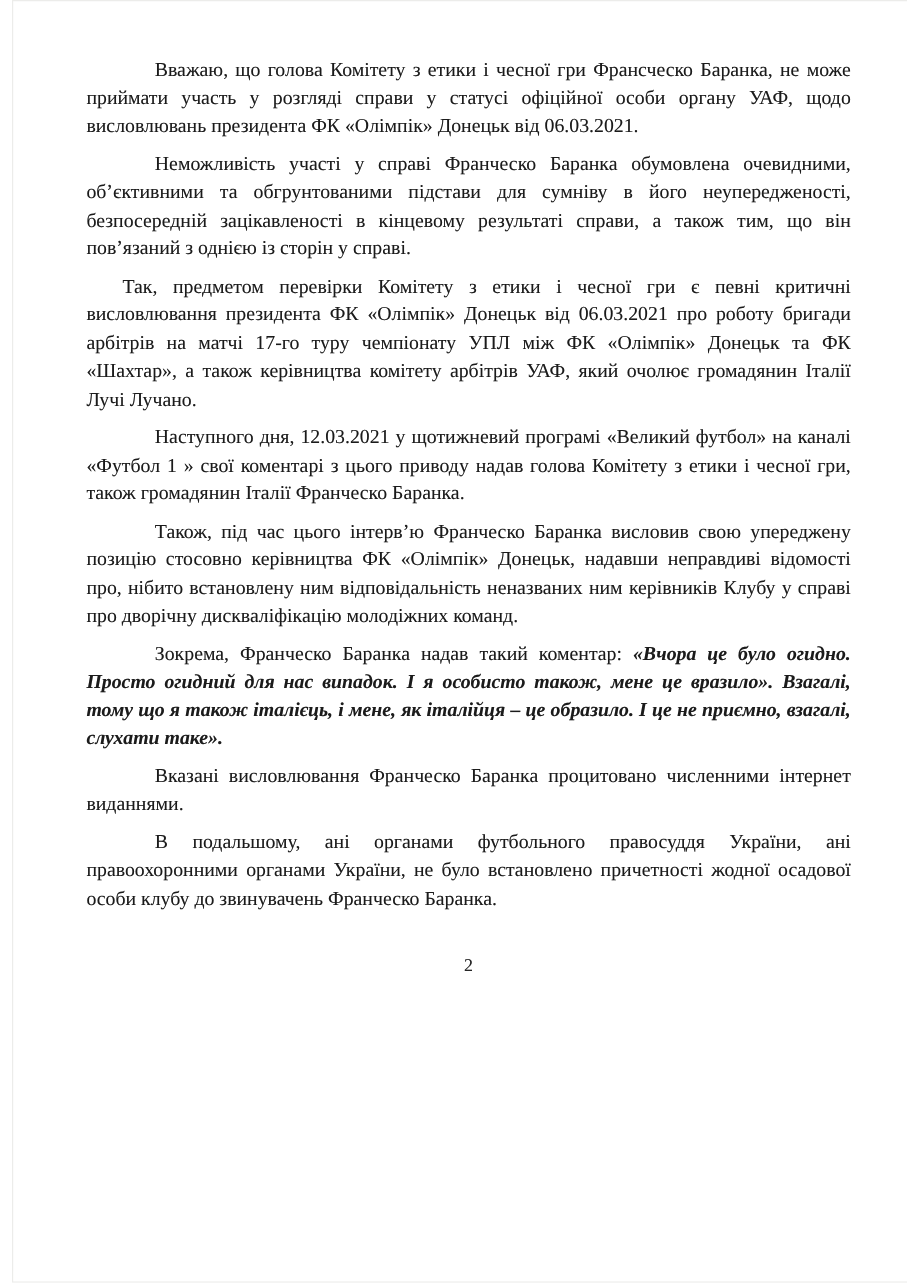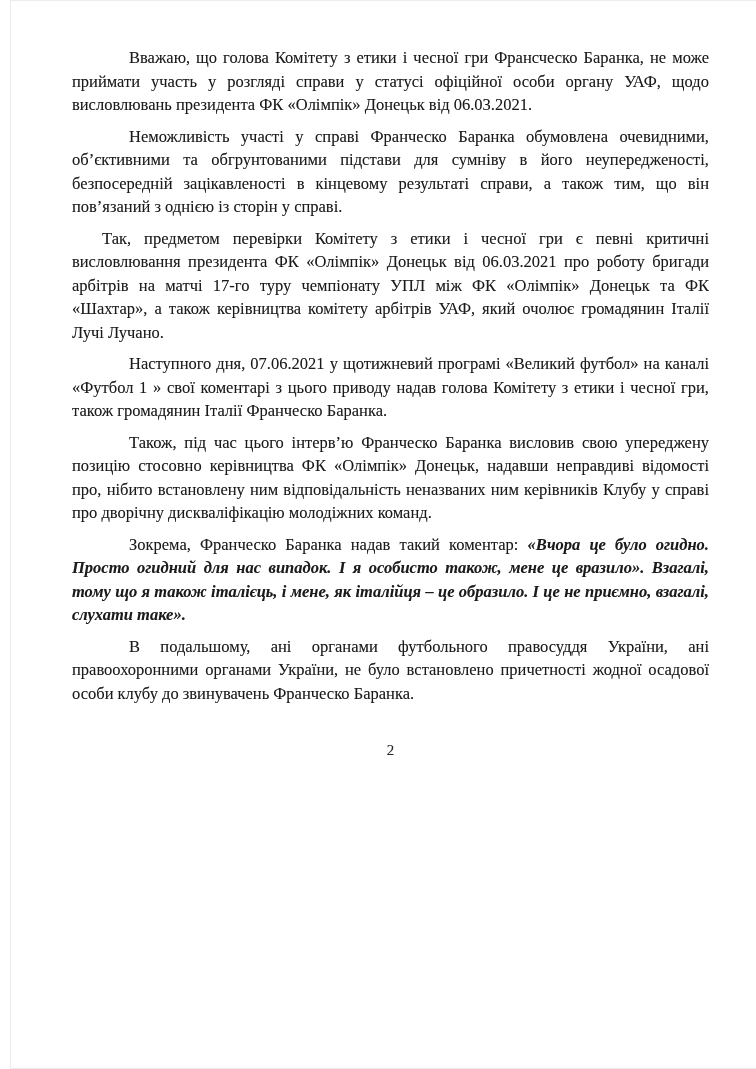--- a/index.html
+++ b/index.html
@@ -53,28 +53,29 @@
 
 <div class="scan-root">
   <div class="page">
 
     <p>Вважаю, що голова Комітету з етики і чесної гри Франсческо Баранка, не може приймати участь у розгляді справи у статусі офіційної особи органу УАФ, щодо висловлювань президента ФК «Олімпік» Донецьк від 06.03.2021.</p>
 
     <p>Неможливість участі у справі Франческо Баранка обумовлена очевидними, об’єктивними та обгрунтованими підстави для сумніву в його неупередженості, безпосередній зацікавленості в кінцевому результаті справи, а також тим, що він пов’язаний з однією із сторін у справі.</p>
 
     <p class="indent-sm">Так, предметом перевірки Комітету з етики і чесної гри є певні критичні висловлювання президента ФК «Олімпік» Донецьк від 06.03.2021 про роботу бригади арбітрів на матчі 17-го туру чемпіонату УПЛ між ФК «Олімпік» Донецьк та ФК «Шахтар», а також керівництва комітету арбітрів УАФ, який очолює громадянин Італії Лучі Лучано.</p>
 
-    <p>Наступного дня, 07.06.2021 у щотижневий програмі «Великий футбол» на каналі «Футбол 1 » свої коментарі з цього приводу надав голова Комітету з етики і чесної гри, також громадянин Італії Франческо Баранка.</p>
+    <p>Наступного дня, 12.03.2021 у щотижневий програмі «Великий футбол» на каналі «Футбол 1 » свої коментарі з цього приводу надав голова Комітету з етики і чесної гри, також громадянин Італії Франческо Баранка.</p>
 
     <p>Також, під час цього інтерв’ю Франческо Баранка висловив свою упереджену позицію стосовно керівництва ФК «Олімпік» Донецьк, надавши неправдиві відомості про, нібито встановлену ним відповідальність неназваних ним керівників Клубу у справі про дворічну дискваліфікацію молодіжних команд.</p>
 
     <p>
       <span>Зокрема, Франческо Баранка надав такий коментар: </span><span class="quote">«Вчора це було огидно. Просто огидний для нас випадок. І я особисто також, мене це вразило». Взагалі, тому що я також італієць, і мене, як італійця – це образило. І це не приємно, взагалі, слухати таке».</span>
     </p>
 
+    <p>Вказані висловлювання Франческо Баранка процитовано численними інтернет виданнями.</p>
 
 
     <p>В подальшому, ані органами футбольного правосуддя України, ані правоохоронними органами України, не було встановлено причетності жодної осадової особи клубу до звинувачень Франческо Баранка.</p>
 
 
     <div class="page-number">2</div>
 
   </div>
 </div>
 

